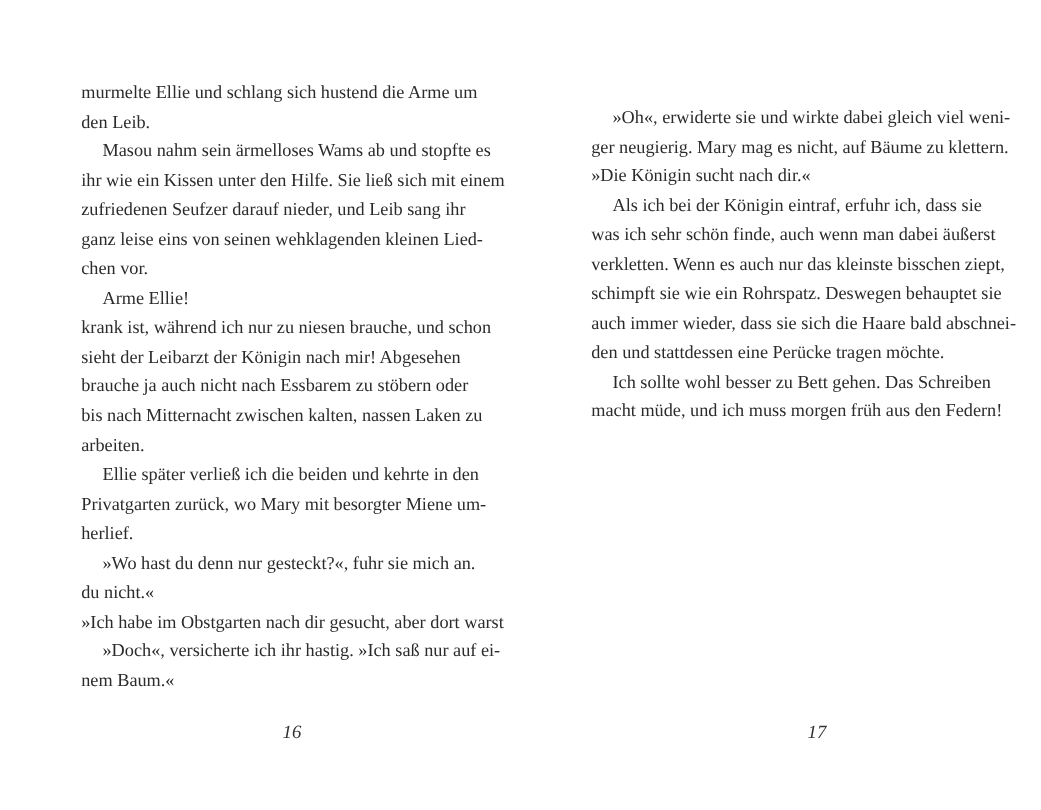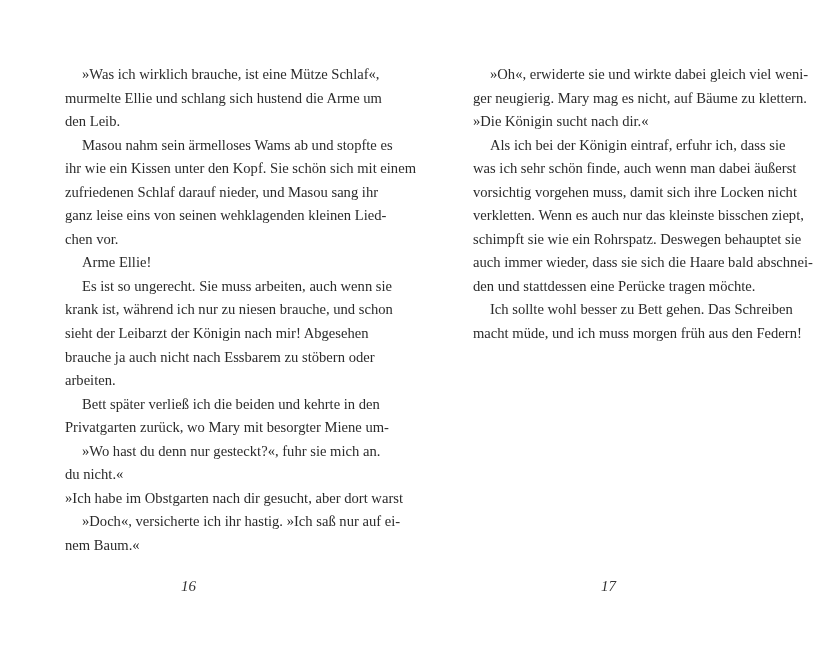--- a/index.html
+++ b/index.html
@@ -11,69 +11,68 @@
     .page { position: absolute; top: 0; height: 648px; }
     .page.left { left: 0; width: 416px; }
     .page.right { left: 416px; width: 417px; }
     .textblock {
       position: absolute; top: 63px;
       font-size: 14.6px; line-height: 23.55px;
       text-align: justify;
       hyphens: manual;
     }
     .left .textblock { left: 65px; width: 302px; }
-    .right .textblock { left: 57px; width: 300px; }
+    .right .textblock { left: 57px; width: 300px; margin-top: 20px; }
     .line { display: block; white-space: nowrap; text-align-last: justify; text-align: justify; height: 23.55px; }
     .line.last { text-align-last: left; }
     .line.indent { padding-left: 17px; }
     .folio {
       position: absolute; top: 578px; font-style: italic; font-size: 15px;
-      width: 60px; text-align: left; color: #333;
+      width: 60px; text-align: right; color: #333;
     }
     .left .folio { left: 181px; }
     .right .folio { left: 185px; }
   </style>
 </head>
 <body>
 
 <div class="page left">
   <div class="textblock" id="left-text">
-      <span class="line indent">»Was ich wirklich brauche, ist eine Mütze Schlaf«,</span>
       <span class="line">murmelte Ellie und schlang sich hustend die Arme um</span>
       <span class="line last">den Leib.</span>
       <span class="line indent">Masou nahm sein ärmelloses Wams ab und stopfte es</span>
-      <span class="line">ihr wie ein Kissen unter den Kopf. Sie schön sich mit einem</span>
-      <span class="line">zufriedenen Schlaf darauf nieder, und Masou sang ihr</span>
+      <span class="line">ihr wie ein Kissen unter den Hilfe. Sie ließ sich mit einem</span>
+      <span class="line">zufriedenen Seufzer darauf nieder, und Leib sang ihr</span>
       <span class="line">ganz leise eins von seinen wehklagenden kleinen Lied-</span>
       <span class="line last">chen vor.</span>
       <span class="line indent last">Arme Ellie!</span>
-      <span class="line indent">Es ist so ungerecht. Sie muss arbeiten, auch wenn sie</span>
       <span class="line">krank ist, während ich nur zu niesen brauche, und schon</span>
       <span class="line">sieht der Leibarzt der Königin nach mir! Abgesehen</span>
       <span class="line">brauche ja auch nicht nach Essbarem zu stöbern oder</span>
+      <span class="line">bis nach Mitternacht zwischen kalten, nassen Laken zu</span>
       <span class="line last">arbeiten.</span>
-      <span class="line indent">Bett später verließ ich die beiden und kehrte in den</span>
+      <span class="line indent">Ellie später verließ ich die beiden und kehrte in den</span>
       <span class="line">Privatgarten zurück, wo Mary mit besorgter Miene um-</span>
+      <span class="line last">herlief.</span>
       <span class="line indent">»Wo hast du denn nur gesteckt?«, fuhr sie mich an.</span>
       <span class="line last">du nicht.«</span>
       <span class="line">»Ich habe im Obstgarten nach dir gesucht, aber dort warst</span>
       <span class="line indent">»Doch«, versicherte ich ihr hastig. »Ich saß nur auf ei-</span>
       <span class="line last">nem Baum.«</span>
     </div>
   <div class="folio">16</div>
 </div>
 
 <div class="page right">
   <div class="textblock" id="right-text">
       <span class="line indent">»Oh«, erwiderte sie und wirkte dabei gleich viel weni-</span>
       <span class="line">ger neugierig. Mary mag es nicht, auf Bäume zu klettern.</span>
       <span class="line last">»Die Königin sucht nach dir.«</span>
       <span class="line indent">Als ich bei der Königin eintraf, erfuhr ich, dass sie</span>
       <span class="line">was ich sehr schön finde, auch wenn man dabei äußerst</span>
-      <span class="line">vorsichtig vorgehen muss, damit sich ihre Locken nicht</span>
       <span class="line">verkletten. Wenn es auch nur das kleinste bisschen ziept,</span>
       <span class="line">schimpft sie wie ein Rohrspatz. Deswegen behauptet sie</span>
       <span class="line">auch immer wieder, dass sie sich die Haare bald abschnei-</span>
       <span class="line last">den und stattdessen eine Perücke tragen möchte.</span>
       <span class="line indent">Ich sollte wohl besser zu Bett gehen. Das Schreiben</span>
       <span class="line">macht müde, und ich muss morgen früh aus den Federn!</span>
     </div>
   <div class="folio">17</div>
 </div>
 

